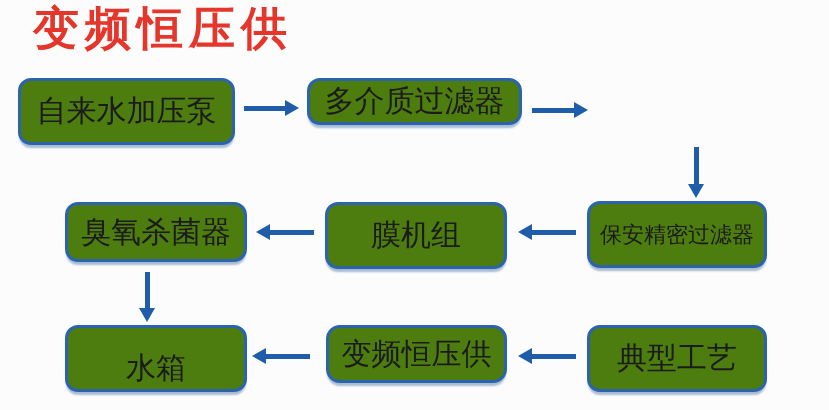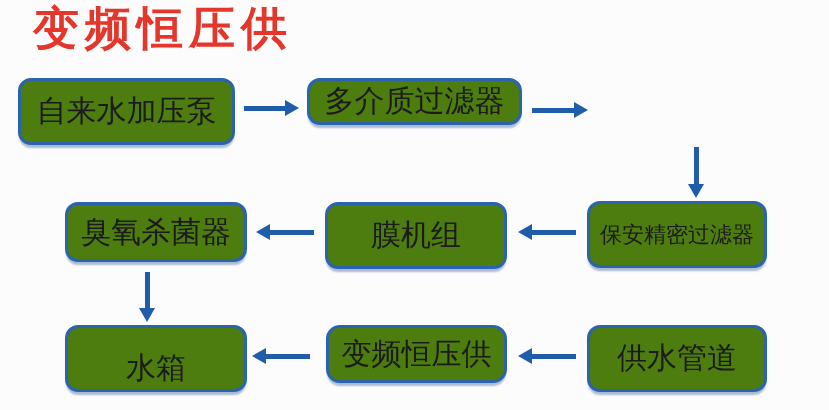--- a/index.html
+++ b/index.html
@@ -64,21 +64,21 @@
     <span>保安精密过滤器</span>
   </div>
 
   <div class="node" style="left:65px;top:325px;width:182px;height:67px;align-items:flex-end;">
     <span>水箱</span>
   </div>
   <div class="node" style="left:326px;top:325px;width:181px;height:58px;border-radius:14px;">
     <span>变频恒压供</span>
   </div>
   <div class="node" style="left:587px;top:325px;width:180px;height:67px;">
-    <span>供水管道</span>
+    <span>典型工艺</span>
   </div>
 
   <div class="arr-h arr-right" style="left:244px;top:100px;width:55px;">
     <span class="shaft"></span>
     <span class="head"></span>
   </div>
   <div class="arr-h arr-right" style="left:532px;top:102px;width:56px;">
     <span class="shaft"></span>
     <span class="head"></span>
   </div>

